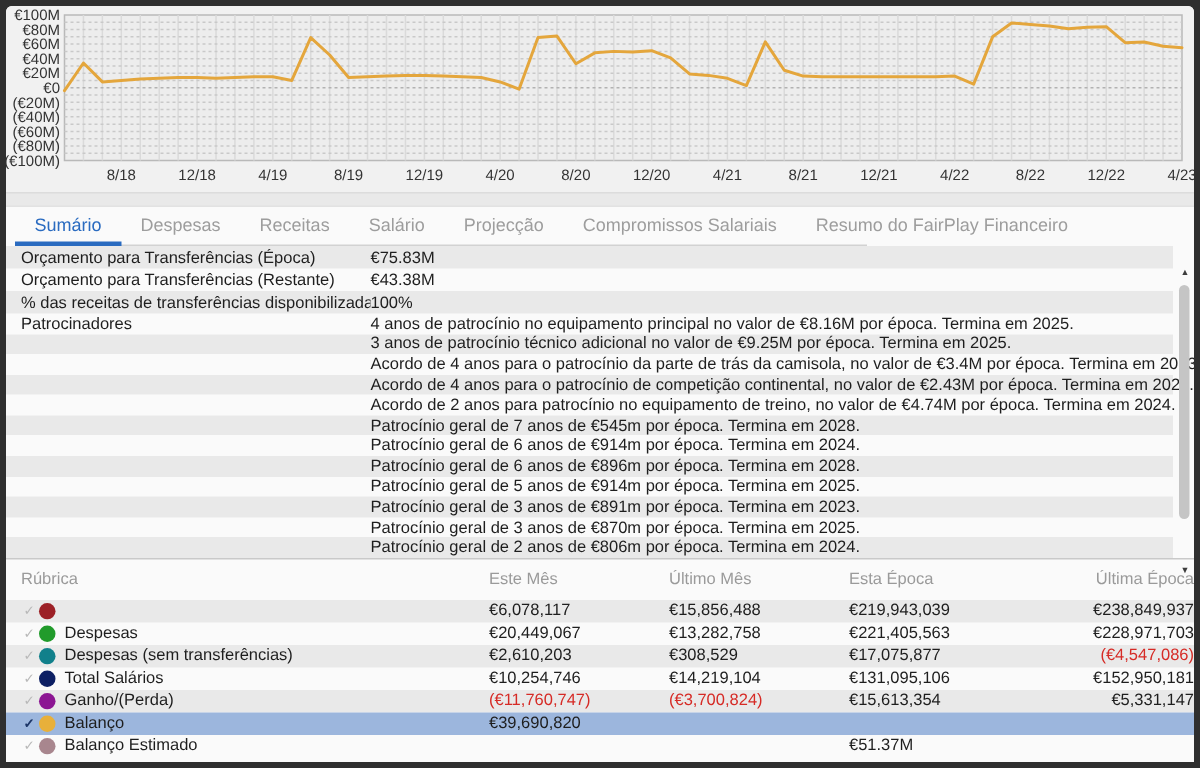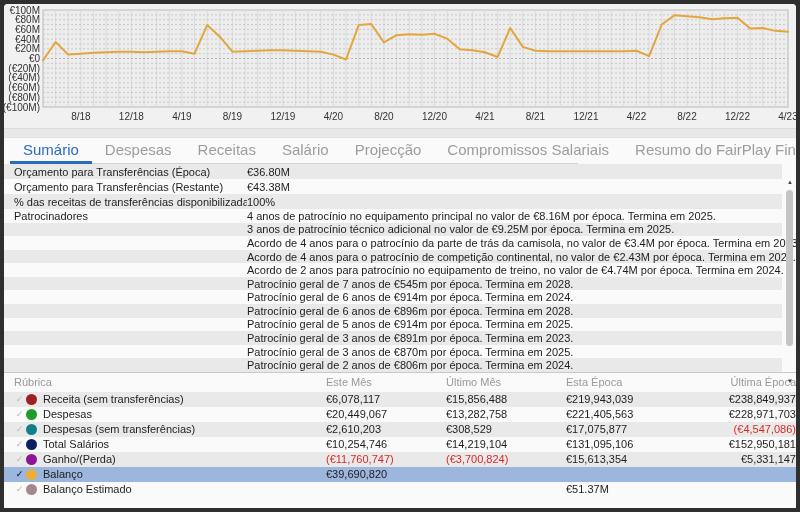--- a/index.html
+++ b/index.html
@@ -12,36 +12,36 @@
   .inner{
     position:absolute;top:4px;left:4px;width:792px;height:504px;
     background:#fafafa;border-radius:4px 4px 0 0;overflow:hidden;
   }
   
   .chart-panel{position:relative;width:792px;height:124px;background:#f1f1f1;}
   .strip{width:792px;height:10px;background:#e9e9e9;border-top:1px solid #dcdcdc;border-bottom:1px solid #e2e2e2;box-sizing:border-box;}
   
   .tabbar{position:relative;height:26px;display:flex;align-items:stretch;padding-left:6px;background:#fafafa;}
   .tabbar::after{content:"";position:absolute;left:8px;bottom:0;width:566px;height:1px;background:#d2d2d2;z-index:0;}
-  .tab{position:relative;z-index:1;font-size:15px;color:#9d9d9d;padding:0 13px;display:flex;align-items:center;border-bottom:3px solid transparent;box-sizing:border-box;cursor:pointer;white-space:nowrap;}
+  .tab{position:relative;z-index:1;font-size:12px;color:#9d9d9d;padding:0 13px;display:flex;align-items:center;border-bottom:3px solid transparent;box-sizing:border-box;cursor:pointer;white-space:nowrap;}
   .tab.active{color:#2a6bc0;border-bottom-color:#2a6bc0;}
   
   .section-title{font-size:11px;color:#8f8f8f;padding:6px 0 3px 10px;height:14px;}
   .frow{display:flex;align-items:center;height:15px;margin-right:14px;font-size:11px;color:#1e1e1e;}
   .frow.srow{height:13.58px;}
   .frow .flab{flex:0 0 233px;padding-left:10px;white-space:nowrap;overflow:hidden;}
   .frow .fval{white-space:nowrap;}
   .shade{background:#e9e9e9;}
   
   .vscroll{position:absolute;right:1px;top:174px;width:10px;height:208px;z-index:5;}
   .varrow{height:9px;font-size:6px;line-height:9px;text-align:center;color:#3c3c3c;cursor:pointer;}
   .vthumb{position:absolute;left:1px;top:12px;width:7px;height:156px;background:#c5c5c5;border-radius:4px;cursor:pointer;}
   
   .ftable{border-top:1px solid #c9c9c9;}
-  .theader{display:flex;align-items:center;height:19px;font-size:11px;color:#9a9a9a;}
+  .theader{display:flex;align-items:center;height:27px;font-size:11px;color:#9a9a9a;}
   .trow{display:flex;align-items:center;height:15px;font-size:11px;color:#1e1e1e;}
   .c0{flex:0 0 322px;display:flex;align-items:center;overflow:hidden;white-space:nowrap;}
   .c0.hdr{padding-left:10px;box-sizing:border-box;}
   .cv{flex:0 0 120px;white-space:nowrap;overflow:hidden;}
   .cv:last-child{flex:1 1 auto;text-align:right;}
   .chk{flex:0 0 13px;margin-left:9px;font-size:9px;color:#b9b9b9;text-align:center;}
   .chk.on{color:#1c3567;font-weight:bold;}
   .dot{flex:0 0 11px;width:11px;height:11px;border-radius:50%;margin-right:6px;}
   .neg{color:#d62b26;}
   .sel{background:#9cb6dd;}
@@ -171,21 +171,21 @@
       <div class="tab">Salário</div>
       <div class="tab">Projecção</div>
       <div class="tab">Compromissos Salariais</div>
       <div class="tab">Resumo do FairPlay Financeiro</div>
     </div>
 
   <div class="content">
     <div id="general-rows">
         <div class="frow shade">
           <div class="flab">Orçamento para Transferências (Época)</div>
-          <div class="fval">€36.80M</div>
+          <div class="fval">€75.83M</div>
         </div>
         <div class="frow">
           <div class="flab">Orçamento para Transferências (Restante)</div>
           <div class="fval">€43.38M</div>
         </div>
         <div class="frow shade">
           <div class="flab">% das receitas de transferências disponibilizada</div>
           <div class="fval">100%</div>
         </div>
       </div>
@@ -246,21 +246,20 @@
         <div class="cv">Este Mês</div>
         <div class="cv">Último Mês</div>
         <div class="cv">Esta Época</div>
         <div class="cv">Última Época</div>
       </div>
       <div id="table-rows">
           <div class="trow shade">
             <div class="c0">
               <span class="chk">✓</span>
               <span class="dot" style="background: rgb(156, 32, 38);"></span>
-              <span>Receita (sem transferências)</span>
             </div>
             <div class="cv">€6,078,117</div>
             <div class="cv">€15,856,488</div>
             <div class="cv">€219,943,039</div>
             <div class="cv">€238,849,937</div>
           </div>
           <div class="trow">
             <div class="c0">
               <span class="chk">✓</span>
               <span class="dot" style="background: rgb(33, 155, 43);"></span>

